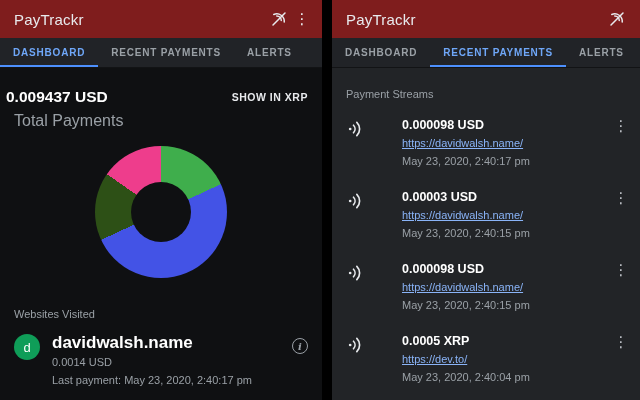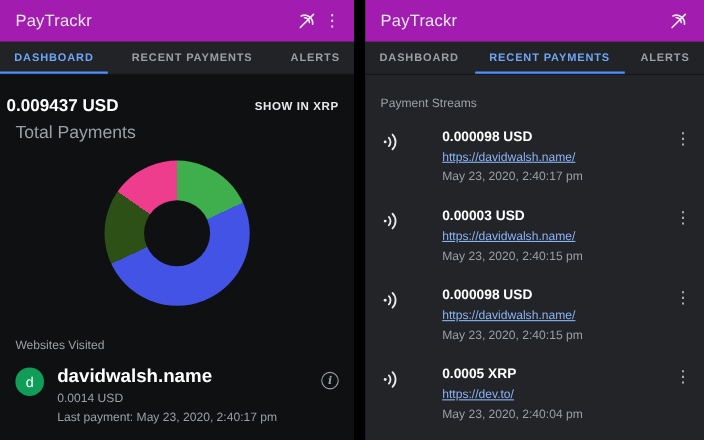--- a/index.html
+++ b/index.html
@@ -6,30 +6,30 @@
   html,body { width:640px; height:400px; overflow:hidden; background:#000; }
   body { font-family:"Liberation Sans","DejaVu Sans",sans-serif; }
 
   .app { display:flex; width:640px; height:400px; }
   .panel { height:400px; display:flex; flex-direction:column; overflow:hidden; }
   .panel.left  { width:322px; background:#0f1012; }
   .panel.right { width:308px; background:#222427; }
   .gap { width:10px; background:#000; }
 
   
-  .hdr { height:38px; flex:0 0 38px; background:#a21caf; display:flex; align-items:center;
+  .hdr { height:38px; flex:0 0 38px; background:#7f1d1d; display:flex; align-items:center;
          padding:0 10px 0 14px; }
   .hdr .title { color:#e8eaed; font-size:15px; letter-spacing:.2px; flex:1; }
   .icon-btn { width:26px; height:26px; display:flex; align-items:center; justify-content:center;
               color:#e8eaed; cursor:pointer; }
   .kebab { color:#e8eaed; font-size:15px; width:20px; text-align:center; cursor:pointer; }
 
   
   .tabs { height:30px; flex:0 0 30px; background:#212327; display:flex; align-items:stretch;
-          border-bottom:1px solid rgba(0,0,0,.45);justify-content:space-between; }
+          border-bottom:1px solid rgba(0,0,0,.45); }
   .tab { display:flex; align-items:center; padding:0 13px; font-size:10px; font-weight:700;
          letter-spacing:.08em; color:#9aa0a6; cursor:pointer; white-space:nowrap; }
   .tab.active { color:#6fa7f8; box-shadow:inset 0 -2px 0 #4d90fe; }
 
   .content { flex:1; overflow:hidden; position:relative; }
 
   
   .total-row { display:flex; align-items:center; padding:20px 14px 4px 6px; }
   .total-amt { color:#ffffff; font-size:15.5px; font-weight:700; flex:1; }
   .show-xrp { color:#e8eaed; font-size:10.5px; font-weight:700; letter-spacing:.05em; cursor:pointer; }

